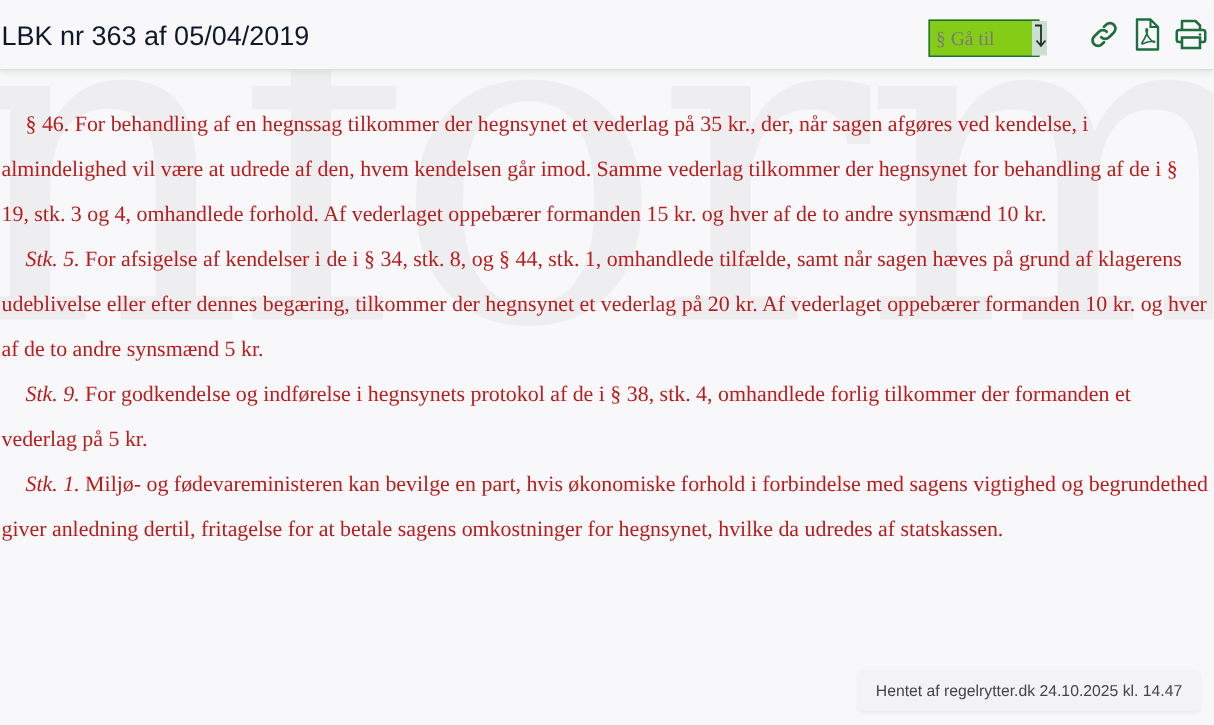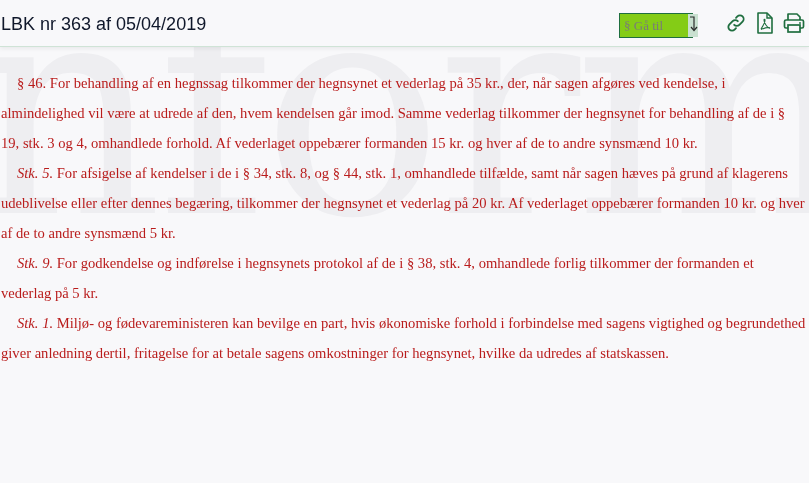--- a/index.html
+++ b/index.html
@@ -191,14 +191,15 @@
       <em>Stk. 5.</em><span> For afsigelse af kendelser i de i § 34, stk. 8, og § 44, stk. 1, omhandlede tilfælde, samt når sagen hæves på grund af klagerens udeblivelse eller efter dennes begæring, tilkommer der hegnsynet et vederlag på 20 kr. Af vederlaget oppebærer formanden 10 kr. og hver af de to andre synsmænd 5 kr.</span>
     </p>
     <p>
       <em>Stk. 9.</em><span> For godkendelse og indførelse i hegnsynets protokol af de i § 38, stk. 4, omhandlede forlig tilkommer der formanden et vederlag på 5 kr.</span>
     </p>
     <p>
       <em>Stk. 1.</em><span> Miljø- og fødevareministeren kan bevilge en part, hvis økonomiske forhold i forbindelse med sagens vigtighed og begrundethed giver anledning dertil, fritagelse for at betale sagens omkostninger for hegnsynet, hvilke da udredes af statskassen.</span>
     </p>
   </div>
 
+  <div class="footer-badge">Hentet af regelrytter.dk 24.10.2025 kl. 14.47</div>
 
 </div>
 
 </body></html>

